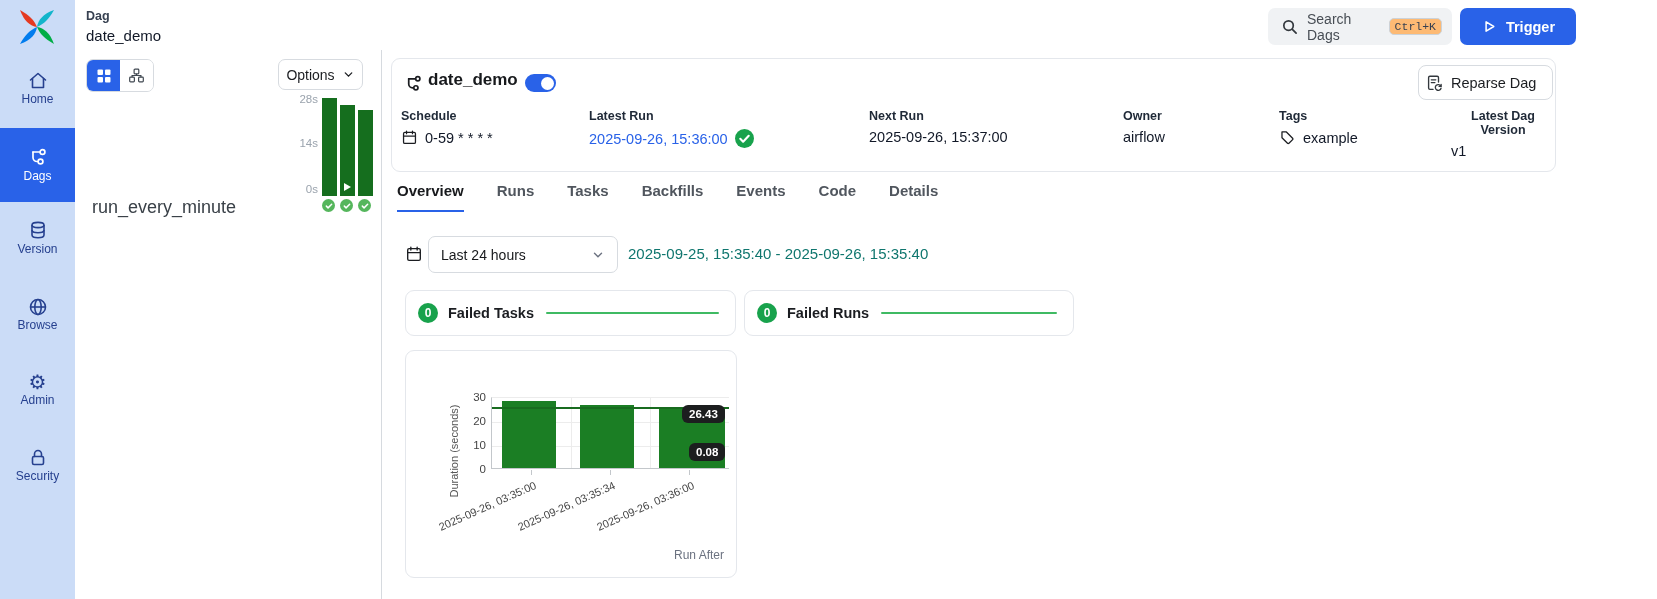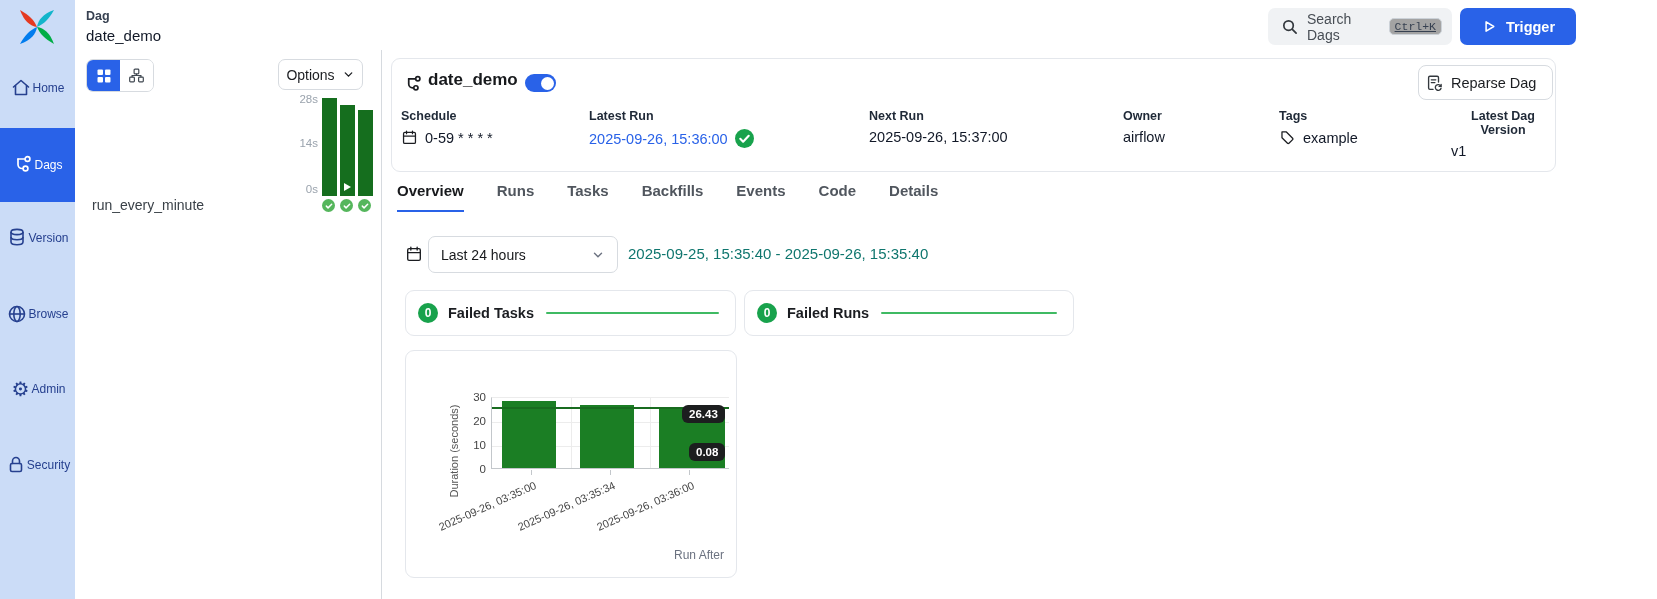--- a/index.html
+++ b/index.html
@@ -3,21 +3,21 @@
 <meta charset="utf-8">
 <style>
   * { box-sizing: border-box; }
   body { margin:0; font-family:"Liberation Sans",sans-serif; background:#fff;
          width:1657px; height:599px; position:relative; overflow:hidden; color:#1b1d21; }
   svg { display:block; }
 
   
   .sidebar { position:absolute; left:0; top:0; width:75px; height:599px; background:#cbdcf7; }
   .logo { position:absolute; left:17px; top:7px; width:40px; height:40px; cursor:pointer; }
-  .nav-item { position:absolute; left:0; width:75px; display:flex; flex-direction:row;
+  .nav-item { position:absolute; left:0; width:75px; display:flex; flex-direction:column;
               align-items:center; justify-content:center; color:#26408f;
               font-size:12px; cursor:pointer; height:52px; }
   .nav-item .nav-ico { width:22px; height:22px; display:flex; align-items:center; justify-content:center; }
   .nav-item.active { background:#2962e8; color:#fff; height:74px; }
   .nav-home     { top:62px; }
   .nav-dags     { top:128px; }
   .nav-assets   { top:212px; }
   .nav-browse   { top:288px; }
   .nav-admin    { top:363px; }
   .nav-security { top:439px; }
@@ -26,21 +26,21 @@
   
   .crumb-section { position:absolute; left:86px; top:9px; font-size:12.5px; font-weight:bold;
                    color:#374151; cursor:pointer; }
   .crumb-page { position:absolute; left:86px; top:27px; font-size:15px; color:#111827; }
 
   .search-box { position:absolute; left:1268px; top:8px; width:184px; height:37px; background:#f0f2f4;
                 border-radius:7px; display:flex; align-items:center; gap:9px; padding:0 10px 0 13px;
                 cursor:pointer; }
   .search-box .txt { font-size:14px; color:#474d54; }
   .kbd { font-family:"Liberation Mono",monospace; font-size:11.5px; color:#374151;
-         border:1px solid #ccd2d8; border-radius:5px; padding:1px 5px; background:#a3a3a3;text-decoration:underline; }
+         border:1px solid #ccd2d8; border-radius:5px; padding:1px 5px; background:#fdba74; }
   .trigger-btn { position:absolute; left:1460px; top:8px; width:116px; height:37px; background:#2962e8;
                  color:#fff; border:none; border-radius:7px; display:flex; align-items:center;
                  justify-content:center; gap:8px; font-size:14.5px; font-weight:600;
                  font-family:inherit; cursor:pointer; }
 
   
   .view-toggle { position:absolute; left:86px; top:59px; display:flex; border:1px solid #d7dbe0;
                  border-radius:7px; overflow:hidden; background:#fff; }
   .view-btn { width:33px; height:31px; display:flex; align-items:center; justify-content:center;
               cursor:pointer; background:#fff; border:none; }
@@ -56,21 +56,21 @@
   .mini-tick-0  { left:286px; top:183px; }
   .mini-bars { position:absolute; left:322px; top:98px; width:52px; height:98px; }
   .mini-bar { position:absolute; bottom:0; width:15px; background:#156e1e; cursor:pointer; }
   .mini-bar.b0 { left:0; } .mini-bar.b1 { left:18px; } .mini-bar.b2 { left:36px; }
   .mini-play { position:absolute; bottom:5px; left:4px; width:0; height:0;
                border-left:7px solid #fff; border-top:4.5px solid transparent;
                border-bottom:4.5px solid transparent; }
   .mini-badges { position:absolute; left:322px; top:199px; display:flex; gap:5px; }
   .mini-badge { width:13px; height:13px; border-radius:50%; background:#55b65c; display:flex;
                 align-items:center; justify-content:center; cursor:pointer; }
-  .task-label { position:absolute; left:92px; top:197px; font-size:14px; color:#3a4148; cursor:pointer; }
+  .task-label { position:absolute; left:92px; top:197px; font-size:18px; color:#3a4148; cursor:pointer; }
 
   .v-divider { position:absolute; left:381px; top:50px; width:1px; height:549px; background:#d6dadf; }
 
   
   .dag-card { position:absolute; left:391px; top:58px; width:1165px; height:114px;
               border:1px solid #e4e7ec; border-radius:9px; background:#fff; }
   .dag-title-ico { position:absolute; left:11px; top:15px; color:#1b1d21; }
   .dag-title { position:absolute; left:36px; top:11px; font-size:17px; font-weight:bold; color:#17191c; }
   .toggle { position:absolute; left:133px; top:15px; width:31px; height:18px; border-radius:9px;
             background:#2962e8; cursor:pointer; }

